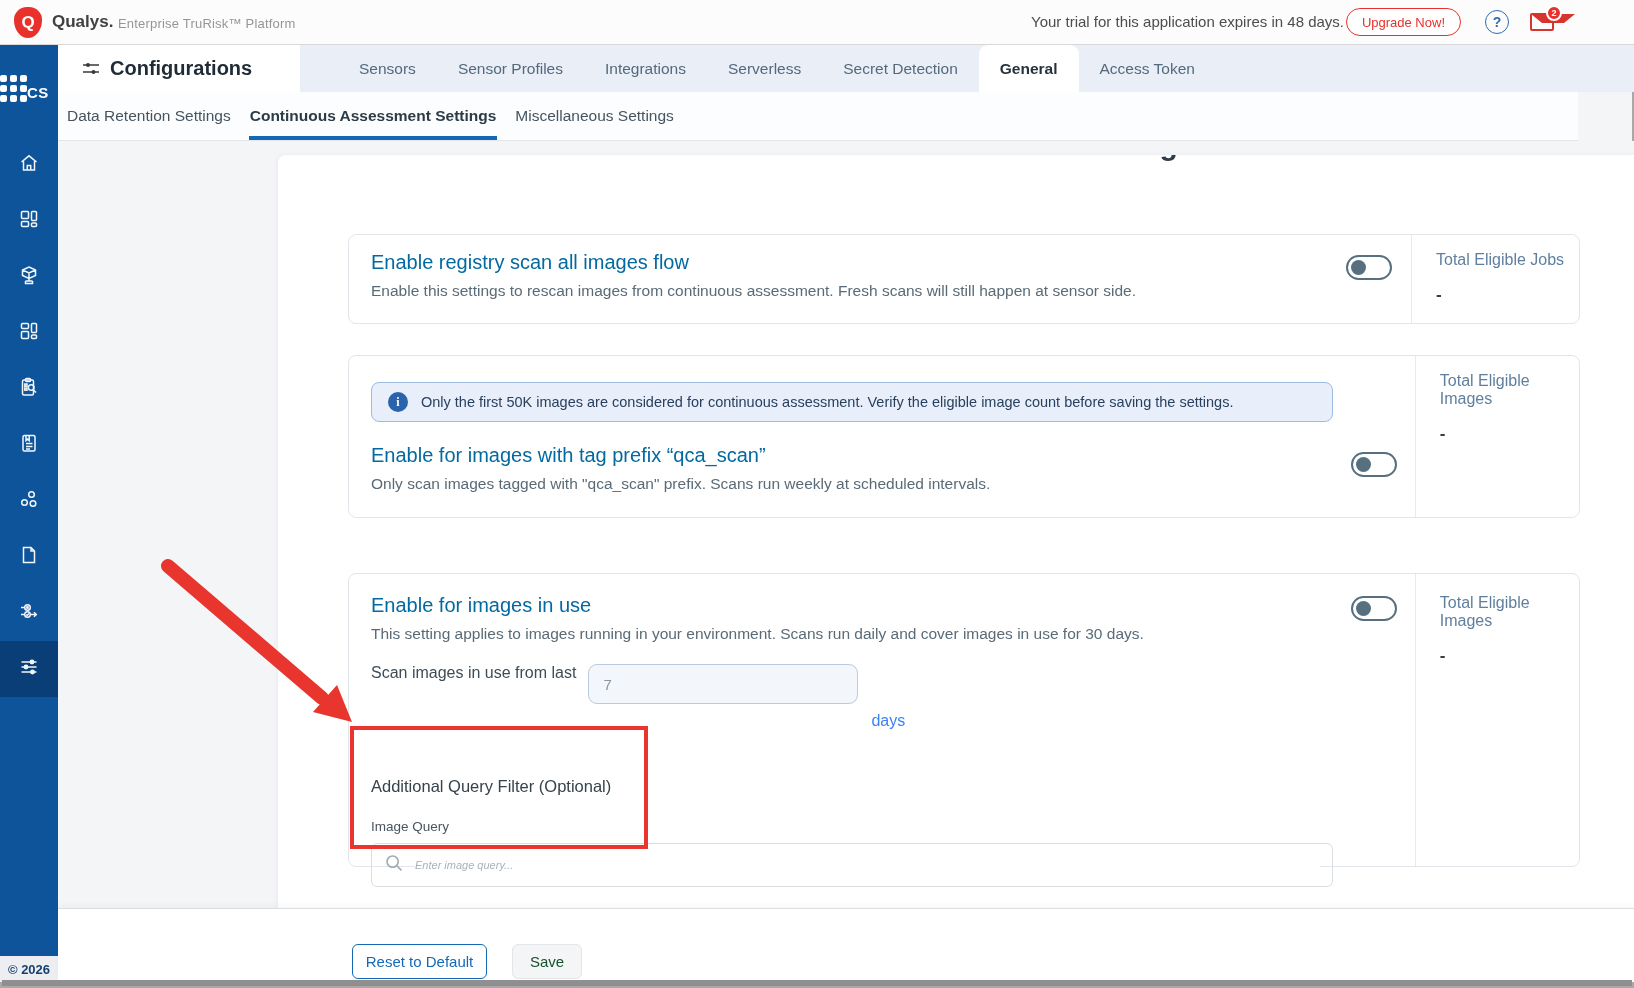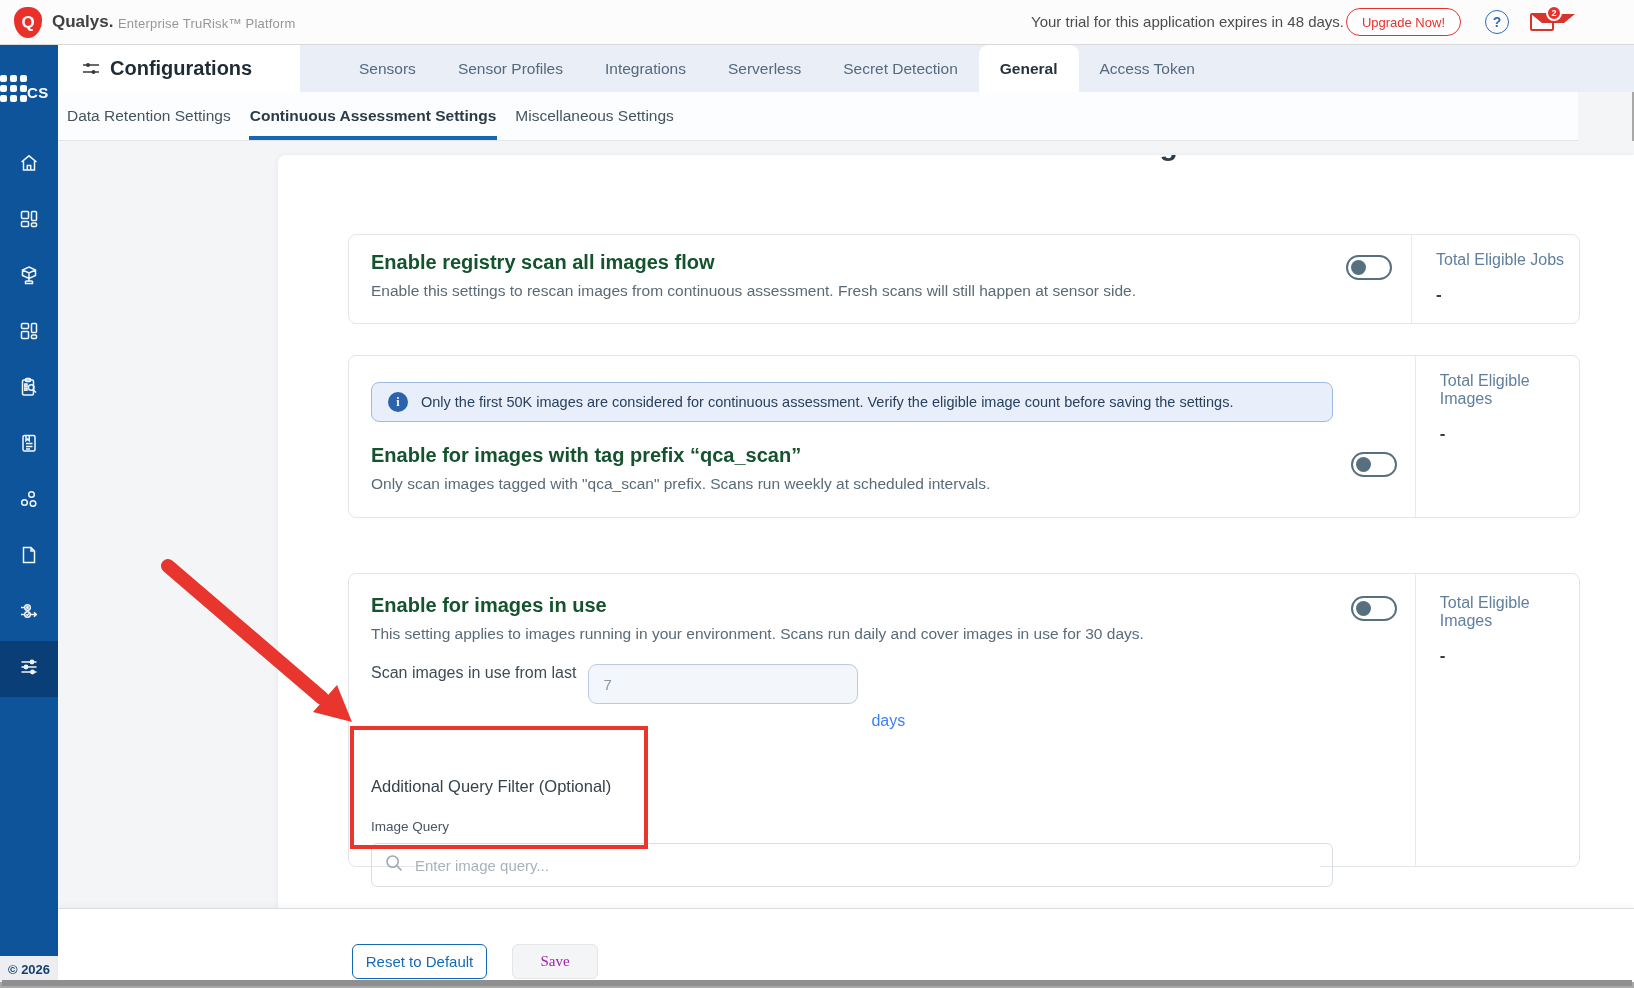--- a/index.html
+++ b/index.html
@@ -58,21 +58,21 @@
   
   .content { position:absolute; left:58px; top:141px; width:1576px; height:767px; background:#f4f5f7; }
   .panel { position:absolute; left:220px; top:14px; right:0; bottom:0; background:#fff;
            border-radius:8px 0 0 0; box-shadow:0 1px 6px rgba(40,60,90,.08); }
   .clip-heading { position:absolute; top:0; left:0; right:0; height:12px; overflow:hidden; text-align:center; }
   .clip-heading span { font-size:30px; font-weight:bold; color:#2f3d49; display:inline-block; transform:translateY(-27px); }
 
   .card { position:absolute; left:70px; width:1232px; border:1px solid #e2e6ea; border-radius:8px;
           background:#fff; display:flex; }
   .card-main { flex:1; padding:16px 0 16px 22px; }
-  .card-title { font-size:20px; color:#14532d; font-weight:700; }
+  .card-title { font-size:20px; color:#0369a1; font-weight:400; }
   .card-sub { font-size:15.5px; color:#5a6b77; margin-top:8px; }
   .toggle-col { width:84px; display:flex; justify-content:center; }
   .toggle { width:46px; height:25px; border:2px solid #57707f; border-radius:13px; background:#fff; position:relative; }
   .toggle::after { content:''; position:absolute; left:3px; top:3px; width:15px; height:15px; border-radius:50%; background:#57707f; }
   .stat-col { width:168px; border-left:1px solid #e8eaed; padding:16px 0 0 24px; }
   .stat-label { font-size:16px; color:#5f7f9f; }
   .stat-value { font-size:17px; color:#3d3d3d; font-weight:bold; margin-top:16px; }
 
   .banner { width:962px; background:#e8eefa; border:1px solid #9dbce1; border-radius:8px;
             display:flex; align-items:center; padding:9px 16px; gap:13px; margin-bottom:22px; }
@@ -83,30 +83,30 @@
   .scan-row { display:flex; align-items:flex-start; margin-top:21px; }
   .scan-label { font-size:16px; color:#3f4c57; }
   .scan-input { width:270px; height:40px; margin:0 13px 0 12px; border:1px solid #b9cbe2; border-radius:9px;
                 background:#f3f6fb; color:#8a97a3; font-size:15px; padding:0 14px; font-family:"Liberation Sans", sans-serif; }
   .days { font-size:16px; color:#3b82f6;margin-top:48px; }
 
   .filter-title { font-size:16.5px; color:#36424c; font-weight:500; margin-top:47px; }
   .query-label { font-size:13.5px; color:#4a5560; margin-top:23px; }
   .query-box { width:962px; height:44px; border:1px solid #d9dee3; border-radius:6px; margin-top:9px;
                display:flex; align-items:center; padding:0 12px; gap:11px; }
-  .query-input { border:none; outline:none; flex:1; font-size:15px; color:#b91c1c; font-family:"Liberation Sans", sans-serif; }
+  .query-input { border:none; outline:none; flex:1; font-size:11px; color:#b91c1c; font-family:"Liberation Sans", sans-serif;font-style:italic; }
   .query-input::placeholder { color:#a8b2bb; }
 
   
   .footer { position:absolute; left:58px; top:908px; width:1576px; height:74px; background:#fff;
             border-top:1px solid #dcdfe2; box-shadow:0 -3px 5px rgba(0,0,0,.03); }
   .btn-reset { position:absolute; left:294px; top:35px; width:135px; height:35px; background:#fff;
                border:1.5px solid #1568b4; border-radius:6px; color:#1568b4; font-size:15px; font-family:"Liberation Sans", sans-serif; }
-  .btn-save { position:absolute; left:454px; top:35px; width:86px; height:35px; background:#f4f5f6;
-              border:1px solid #e3e5e7; border-radius:6px; color:#a21caf; font-size:15px; font-family:Liberation Serif, serif; }
+  .btn-save { position:absolute; left:454px; top:35px; width:70px; height:35px; background:#f4f5f6;
+              border:1px solid #e3e5e7; border-radius:6px; color:#14532d; font-size:15px; font-family:Liberation Sans, sans-serif; }
 
   
   .anno-box { position:absolute; left:350px; top:726px; width:298px; height:123px; border:4px solid #e8352e; z-index:30; pointer-events:none; }
   .anno-arrow { position:absolute; left:0; top:0; z-index:30; pointer-events:none; }
 </style>
 </head>
 <body>
 
 <div class="frame">
 

